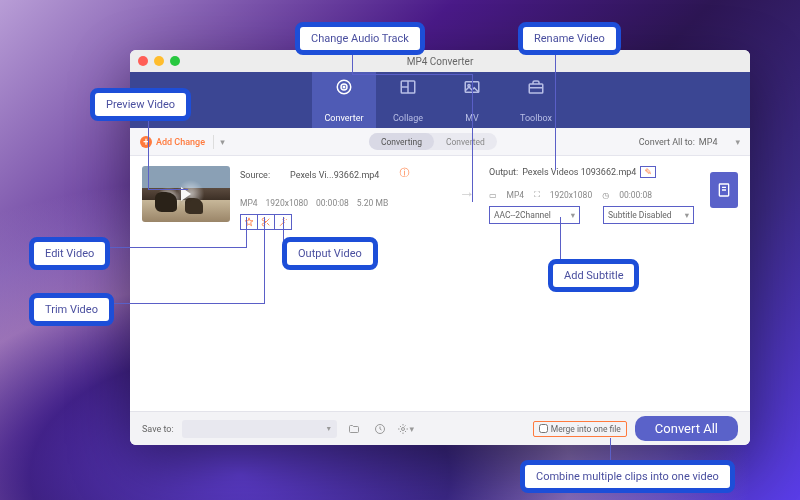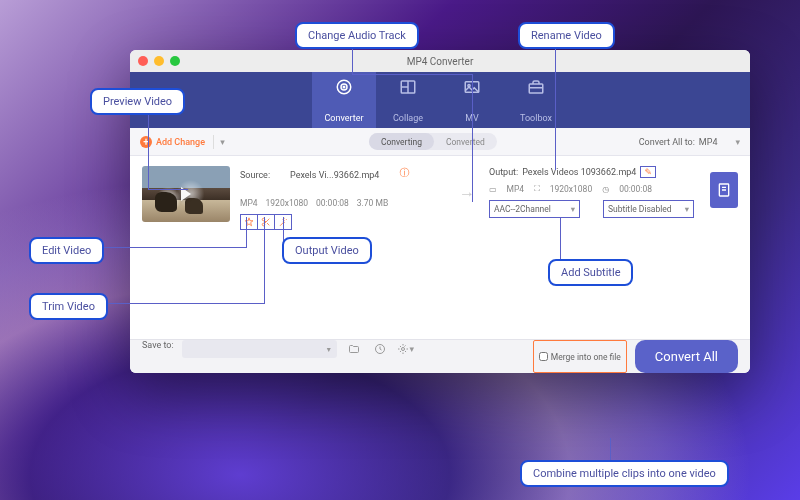--- a/index.html
+++ b/index.html
@@ -1,20 +1,20 @@
 <!DOCTYPE html>
 <html><head>
 <meta charset="utf-8">
 <style>
 *{box-sizing:border-box;margin:0;padding:0;font-family:-apple-system,BlinkMacSystemFont,"Segoe UI",Roboto,sans-serif}
 body{width:800px;height:500px;overflow:hidden;position:relative;background:linear-gradient(135deg,#b89dd6 0%,#4a1a88 35%,#2d1654 55%,#3c2a85 75%,#5a3de8 100%)}
 body::before{content:"";position:absolute;inset:0;background:radial-gradient(ellipse 600px 350px at 30% 95%,rgba(103,68,230,.85)0%,rgba(60,40,140,.55)35%,rgba(255,220,235,.35)55%,rgba(190,165,225,.3)70%,transparent 85%)}
-.callout{position:absolute;background:#fff;border:2px solid #1d4ed8;border-radius:8px;padding:5px 11px;font-size:11px;color:#4a4f9f;z-index:50;white-space:nowrap}
+.callout{position:absolute;background:#fff;border:5px solid #1d4ed8;border-radius:8px;padding:5px 11px;font-size:11px;color:#4a4f9f;z-index:50;white-space:nowrap}
 .leader{position:absolute;border:1px solid #5a5fc7;z-index:49}
-.window{position:absolute;left:130px;top:50px;width:620px;height:323px;background:#fafafa;border-radius:6px;box-shadow:0 20px 60px rgba(0,0,0,.4);overflow:hidden;display:flex;flex-direction:column;z-index:10}
+.window{position:absolute;left:130px;top:50px;width:620px;height:395px;background:#fafafa;border-radius:6px;box-shadow:0 20px 60px rgba(0,0,0,.4);overflow:hidden;display:flex;flex-direction:column;z-index:10}
 .titlebar{height:22px;background:#ededed;display:flex;align-items:center;padding:0 8px;position:relative}
 .traffic{display:flex;gap:6px}
 .traffic span{width:10px;height:10px;border-radius:50%}
 .titlebar-title{position:absolute;left:0;right:0;text-align:center;font-size:10px;color:#666}
 .navbar{height:56px;background:#3b4693;display:flex;justify-content:center;align-items:flex-end}
 .navitem{width:64px;height:100%;display:flex;flex-direction:column;align-items:center;justify-content:center;gap:17px;color:#b8bee6;font-size:9px;cursor:pointer}
 .navitem.active{background:#4f5bb5;color:#fff}
 .navitem svg{width:18px;height:18px}
 .toolbar{height:28px;background:#f6f6f9;border-bottom:1px solid #e5e5ed;display:flex;align-items:center;padding:0 10px;font-size:9px;color:#555}
 .addfiles{display:flex;align-items:center;gap:4px;color:#ff7a3d;font-weight:500}
@@ -31,29 +31,29 @@
 .thumb::after{content:"";position:absolute;left:15%;bottom:18%;width:25%;height:35%;background:#2a2218;border-radius:30% 50% 20% 30%;box-shadow:28px 4px 0 -2px #3a2f22}
 .playicon{position:relative;z-index:2;width:0;height:0;border-left:10px solid rgba(255,255,255,.95);border-top:7px solid transparent;border-bottom:7px solid transparent;filter:drop-shadow(0 1px 2px rgba(0,0,0,.3))}
 .meta{flex:1;font-size:9px;color:#555;min-width:0}
 .source-row{display:flex;align-items:flex-end;gap:20px;margin-bottom:18px}
 .clrbtn{color:#ff7a3d;font-size:10px;cursor:pointer}
 .info-row{display:flex;gap:8px;color:#888;font-size:8.5px;margin-bottom:6px}
 .editicons{display:flex;gap:0}
 .editicons span{width:18px;height:16px;border:1px solid #5a5fc7;display:flex;align-items:center;justify-content:center;color:#ff7a3d;font-size:10px;cursor:pointer;margin-right:-1px}
 .arrow{width:24px;display:flex;align-items:center;justify-content:center;color:#ccc;font-size:16px;margin-top:16px;flex-shrink:0}
 .output{flex:1;font-size:9px;color:#555;min-width:0}
-.out-row{display:flex;align-items:center;gap:4px;margin-bottom:6px}
+.out-row{display:flex;align-items:center;gap:4px;margin-bottom:12px}
 .out-infos{display:flex;gap:10px;color:#888;font-size:8.5px;margin-bottom:6px;align-items:center}
 .out-infos .ic{font-size:8px}
 .selects{display:flex;gap:23px}
 .sel{border:1px solid #5a5fc7;font-size:8.5px;padding:2px 4px;background:#fff;color:#666;height:18px;display:flex;align-items:center;justify-content:space-between;cursor:pointer}
 .sel::after{content:"▾";color:#999;margin-left:6px}
 .fmtbtn{width:28px;height:36px;background:#5a62c9;border-radius:3px;margin-left:6px;margin-top:6px;flex-shrink:0;display:flex;align-items:center;justify-content:center;cursor:pointer}
 .fmtbtn svg{width:16px;height:16px;stroke:#fff;fill:none}
-.footer{height:34px;background:#f3f3f6;border-top:1px solid #e3e3ea;display:flex;padding:0 12px;gap:8px;font-size:9px;color:#666}
+.footer{height:34px;background:#f3f3f6;border-top:1px solid #e3e3ea;display:flex;align-items:center;padding:0 12px;gap:8px;font-size:9px;color:#666}
 .saveto-sel{flex:0 0 155px;height:18px;background:#e8e8ef;border-radius:3px;display:flex;align-items:center;justify-content:flex-end;padding:0 6px;color:#999;font-size:8px}
 .ficon{width:18px;height:18px;display:flex;align-items:center;justify-content:center;color:#999;cursor:pointer}
 .merge{display:flex;align-items:center;gap:3px;border:1px solid #ff7a3d;padding:2px 5px;border-radius:2px;font-size:8.5px;margin-left:auto;cursor:pointer}
 .merge input{width:9px;height:9px;accent-color:#ff7a3d}
 .convertbtn{background:#5a62c9;color:#fff;border:none;padding:5px 20px;border-radius:10px;font-size:13px;cursor:pointer}
 </style>
 </head>
 <body>
 
 <div class="callout" style="left:90px;top:88px">Preview Video</div>
@@ -153,21 +153,21 @@
       <div class="meta">
         <div class="source-row">
           <span>Source:</span>
           <span>Pexels Vi...93662.mp4</span>
           <span class="clrbtn">ⓘ</span>
         </div>
         <div class="info-row">
           <span>MP4</span>
           <span>1920x1080</span>
           <span>00:00:08</span>
-          <span>3.70 MB</span>
+          <span>5.20 MB</span>
         </div>
         <div class="editicons">
           <span>
               <svg width="10" height="10" viewBox="0 0 24 24" fill="none" stroke="currentColor" stroke-width="2">
                 <path d="M12 2l2.5 7h7l-5.5 4.5 2 7.5-6-4.5-6 4.5 2-7.5L3 9h7z"></path>
               </svg>
             </span>
           <span>
               <svg width="10" height="10" viewBox="0 0 24 24" fill="none" stroke="currentColor" stroke-width="2">
                 <circle cx="6" cy="6" r="3"></circle>

